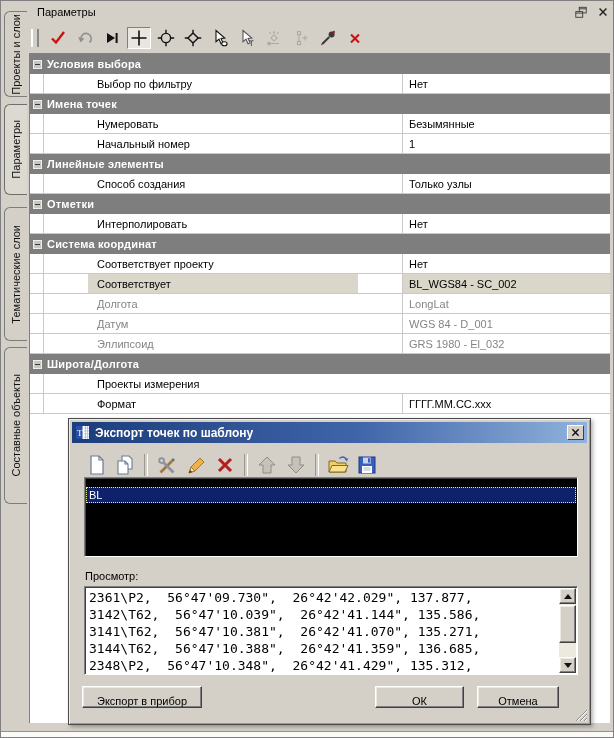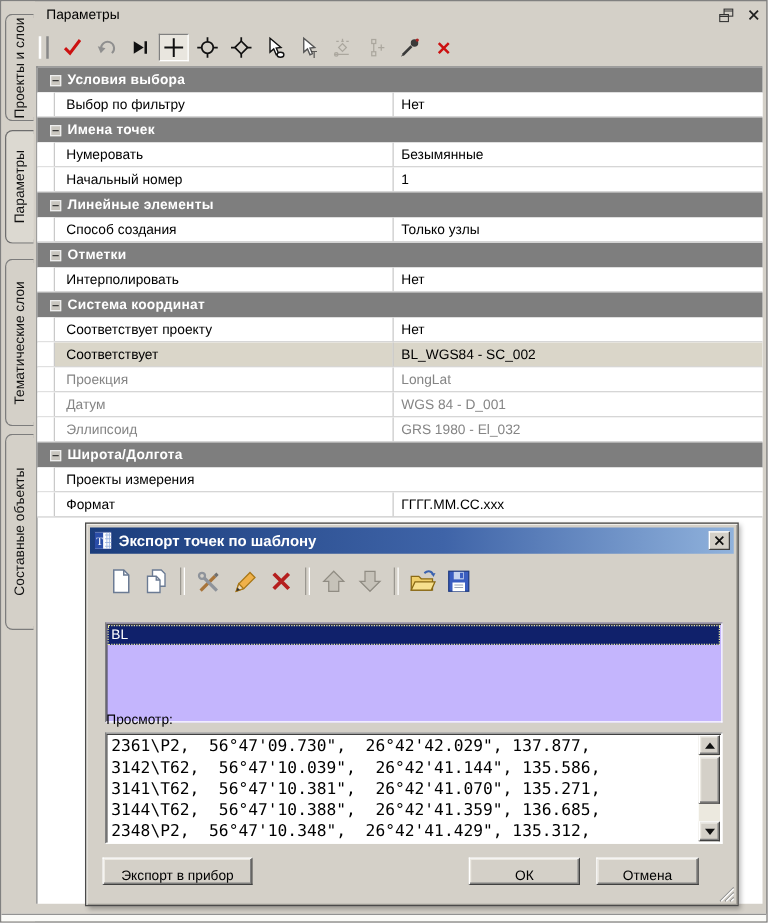--- a/index.html
+++ b/index.html
@@ -24,25 +24,25 @@
   .panel-toolbar{position:absolute;left:30px;top:25px;height:24px;display:flex;align-items:center;gap:3px;}
   .tb-grip{width:4px;height:18px;border-left:2px solid #fff;border-right:2px solid #888;margin-right:4px;}
   .tool{width:24px;height:22px;display:flex;align-items:center;justify-content:center;border:1px solid transparent;box-sizing:border-box;}
   .tool.pressed{border-color:#808080 #ffffff #ffffff #808080;background:#e9e6df;}
   
   .grid{
     position:absolute;left:28px;top:52px;width:581px;height:670px;background:#ffffff;
     border-left:1px solid #808080;border-top:1px solid #808080;box-sizing:border-box;
   }
   .row{position:absolute;left:0;width:100%;height:20px;display:flex;box-sizing:border-box;}
-  .row.sect{background:#7e7e7e;color:#fff;font-weight:bold;align-items:center;padding-left:7px;}
+  .row.sect{background:#7e7e7e;color:#fff;font-weight:bold;align-items:center;}
   .minus{width:9px;height:9px;margin-left:3px;background:#c9c6bf;border:1px solid #eeeeee;display:flex;align-items:center;justify-content:center;box-sizing:border-box;}
   .minus::after{content:"";width:5px;height:1px;background:#3a3a3a;}
   .stxt{margin-left:5px;letter-spacing:.2px;}
-  .row.prop{background:#fff;border-bottom:1px solid #c9c9c9;}
+  .row.prop{background:#fff;border-bottom:1px solid #c9c9c9;gap:44px;}
   .row.prop .gut{flex:0 0 13px;border-right:1px solid #c9c9c9;background:#fff;}
   .row.prop .lbl{flex:0 0 270px;display:flex;align-items:center;padding-left:9px;box-sizing:border-box;}
   .row.prop .val{flex:1;display:flex;align-items:center;padding-left:6px;border-left:1px solid #c9c9c9;box-sizing:border-box;}
   .row.prop.disabled .lbl,.row.prop.disabled .val{color:#858585;}
   .row.prop.highlight .lbl,.row.prop.highlight .val{background:#dad6c9;}
   
   .bottom-band{position:absolute;left:0;top:730px;width:614px;height:8px;background:#fafaf7;border-top:1px solid #929292;box-sizing:border-box;}
   
   .dialog{
     position:absolute;left:67px;top:417px;width:523px;height:307px;background:#d4d0c8;
@@ -56,23 +56,23 @@
   .dlg-title-text{color:#fff;font-weight:bold;font-size:12px;margin-left:5px;}
   .dlg-close{
     position:absolute;right:3px;top:3px;width:17px;height:15px;background:#d4d0c8;
     border:1px solid;border-color:#ffffff #404040 #404040 #ffffff;
     display:flex;align-items:center;justify-content:center;box-sizing:border-box;
   }
   .dlg-toolbar{position:absolute;left:15px;top:33px;height:26px;display:flex;align-items:center;gap:5px;}
   .dtool{width:24px;height:24px;display:flex;align-items:center;justify-content:center;}
   .dsep{width:2px;height:22px;border-left:1px solid #9a9790;border-right:1px solid #fff;margin:0 2px;}
   .listbox{
-    position:absolute;left:15px;top:79px;width:494px;height:80px;background:#c4b5fd;
+    position:absolute;left:15px;top:58px;width:494px;height:80px;background:#000000;
     border:1px solid;border-color:#808080 #ffffff #ffffff #808080;
-    box-shadow:inset 1px 1px 0 #404040;box-sizing:border-box;padding-top:1px;
+    box-shadow:inset 1px 1px 0 #404040;box-sizing:border-box;padding-top:9px;
   }
   .list-item.selected{
     height:16px;margin:0 1px;background:#10216b;color:#fff;display:flex;align-items:center;
     padding-left:3px;outline:1px dotted #e8e8a0;outline-offset:-1px;font-size:11px;
   }
   .preview-label{position:absolute;left:16px;top:151px;font-size:11px;}
   .previewbox{
     position:absolute;left:15px;top:167px;width:494px;height:89px;background:#fff;
     border:1px solid;border-color:#808080 #ffffff #ffffff #808080;
     box-shadow:inset 1px 1px 0 #404040;box-sizing:border-box;
@@ -294,21 +294,21 @@
         <div class="lbl">
           <span>Соответствует</span>
         </div>
         <div class="val">
           <span>BL_WGS84 - SC_002</span>
         </div>
       </div>
     <div class="row prop disabled" style="top:240px">
         <div class="gut"></div>
         <div class="lbl">
-          <span>Проекция</span>
+          <span>Долгота</span>
         </div>
         <div class="val">
           <span>LongLat</span>
         </div>
       </div>
     <div class="row prop disabled" style="top:260px">
         <div class="gut"></div>
         <div class="lbl">
           <span>Датум</span>
         </div>

